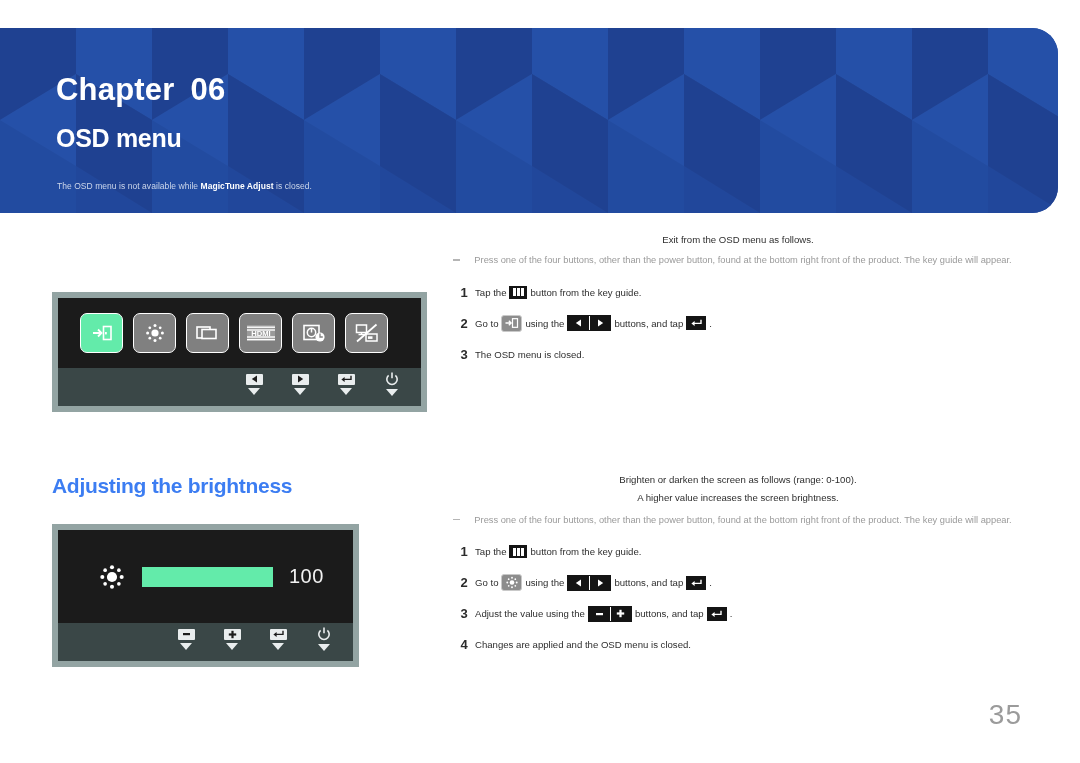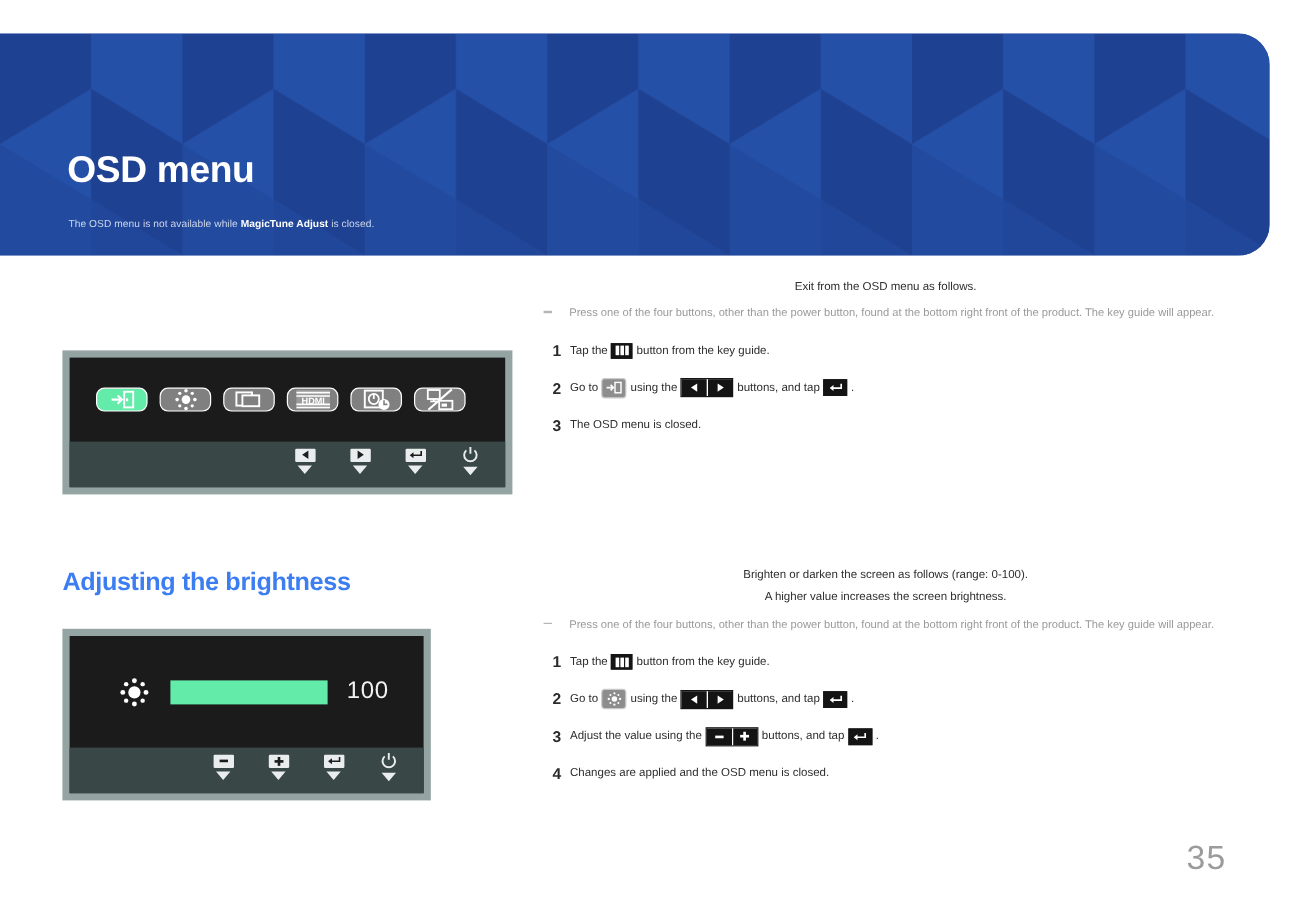--- a/index.html
+++ b/index.html
@@ -53,21 +53,21 @@
     font-weight: bold;
     letter-spacing: 0.2px;
     white-space: nowrap;
   }
   .chapter-line .chapter-num { margin-left: 16px; }
   .chapter-title {
     position: absolute;
     left: 0;
     top: 96px;
     color: #ffffff;
-    font-size: 31px;
+    font-size: 25px;
     font-weight: bold;
     letter-spacing: -0.3px;
     white-space: nowrap;
   }
   .banner-note {
     position: absolute;
     left: 1px;
     top: 153px;
     color: #ccd6ea;
     font-size: 8.5px;
@@ -114,21 +114,21 @@
 
   
   .icon-row {
     display: flex;
     gap: 10px;
     padding-left: 22px;
     align-items: center;
   }
   .osd-icon {
     width: 43px;
-    height: 20px;
+    height: 40px;
     border-radius: 7px;
     background: #808080;
     border: 1.5px solid #ffffff;
     display: flex;
     align-items: center;
     justify-content: center;
     position: relative;
   }
   .osd-icon.sel { background: #63EBAA; border-color: #ffffff; }
 
@@ -277,20 +277,23 @@
           <polygon points="76,0 152,0 152,92 76,46" fill="#2550A8"></polygon>
           <polygon points="0,92 76,46 76,138 0,185" fill="#2550A8"></polygon>
           <polygon points="76,46 152,92 152,185 76,138" fill="#1F4191"></polygon>
           <polygon points="0,92 76,138 76,185 0,185" fill="#224BA0"></polygon>
         </pattern>
       </defs>
       <rect width="1058" height="185" fill="url(#cubes)"></rect>
     </svg>
 
     <div class="banner-inner">
+      <div class="chapter-line">
+        <span>Chapter</span><span class="chapter-num">06</span>
+      </div>
       <div class="chapter-title">OSD menu</div>
       <div class="banner-note">
         <span>The OSD menu is not available while </span><b>MagicTune Adjust</b><span> is closed.</span>
       </div>
     </div>
   </div>
 
 
   <div class="osd-frame" style="left:52px; top:292px; width:375px; height:120px;">
     <div class="osd-screen">

